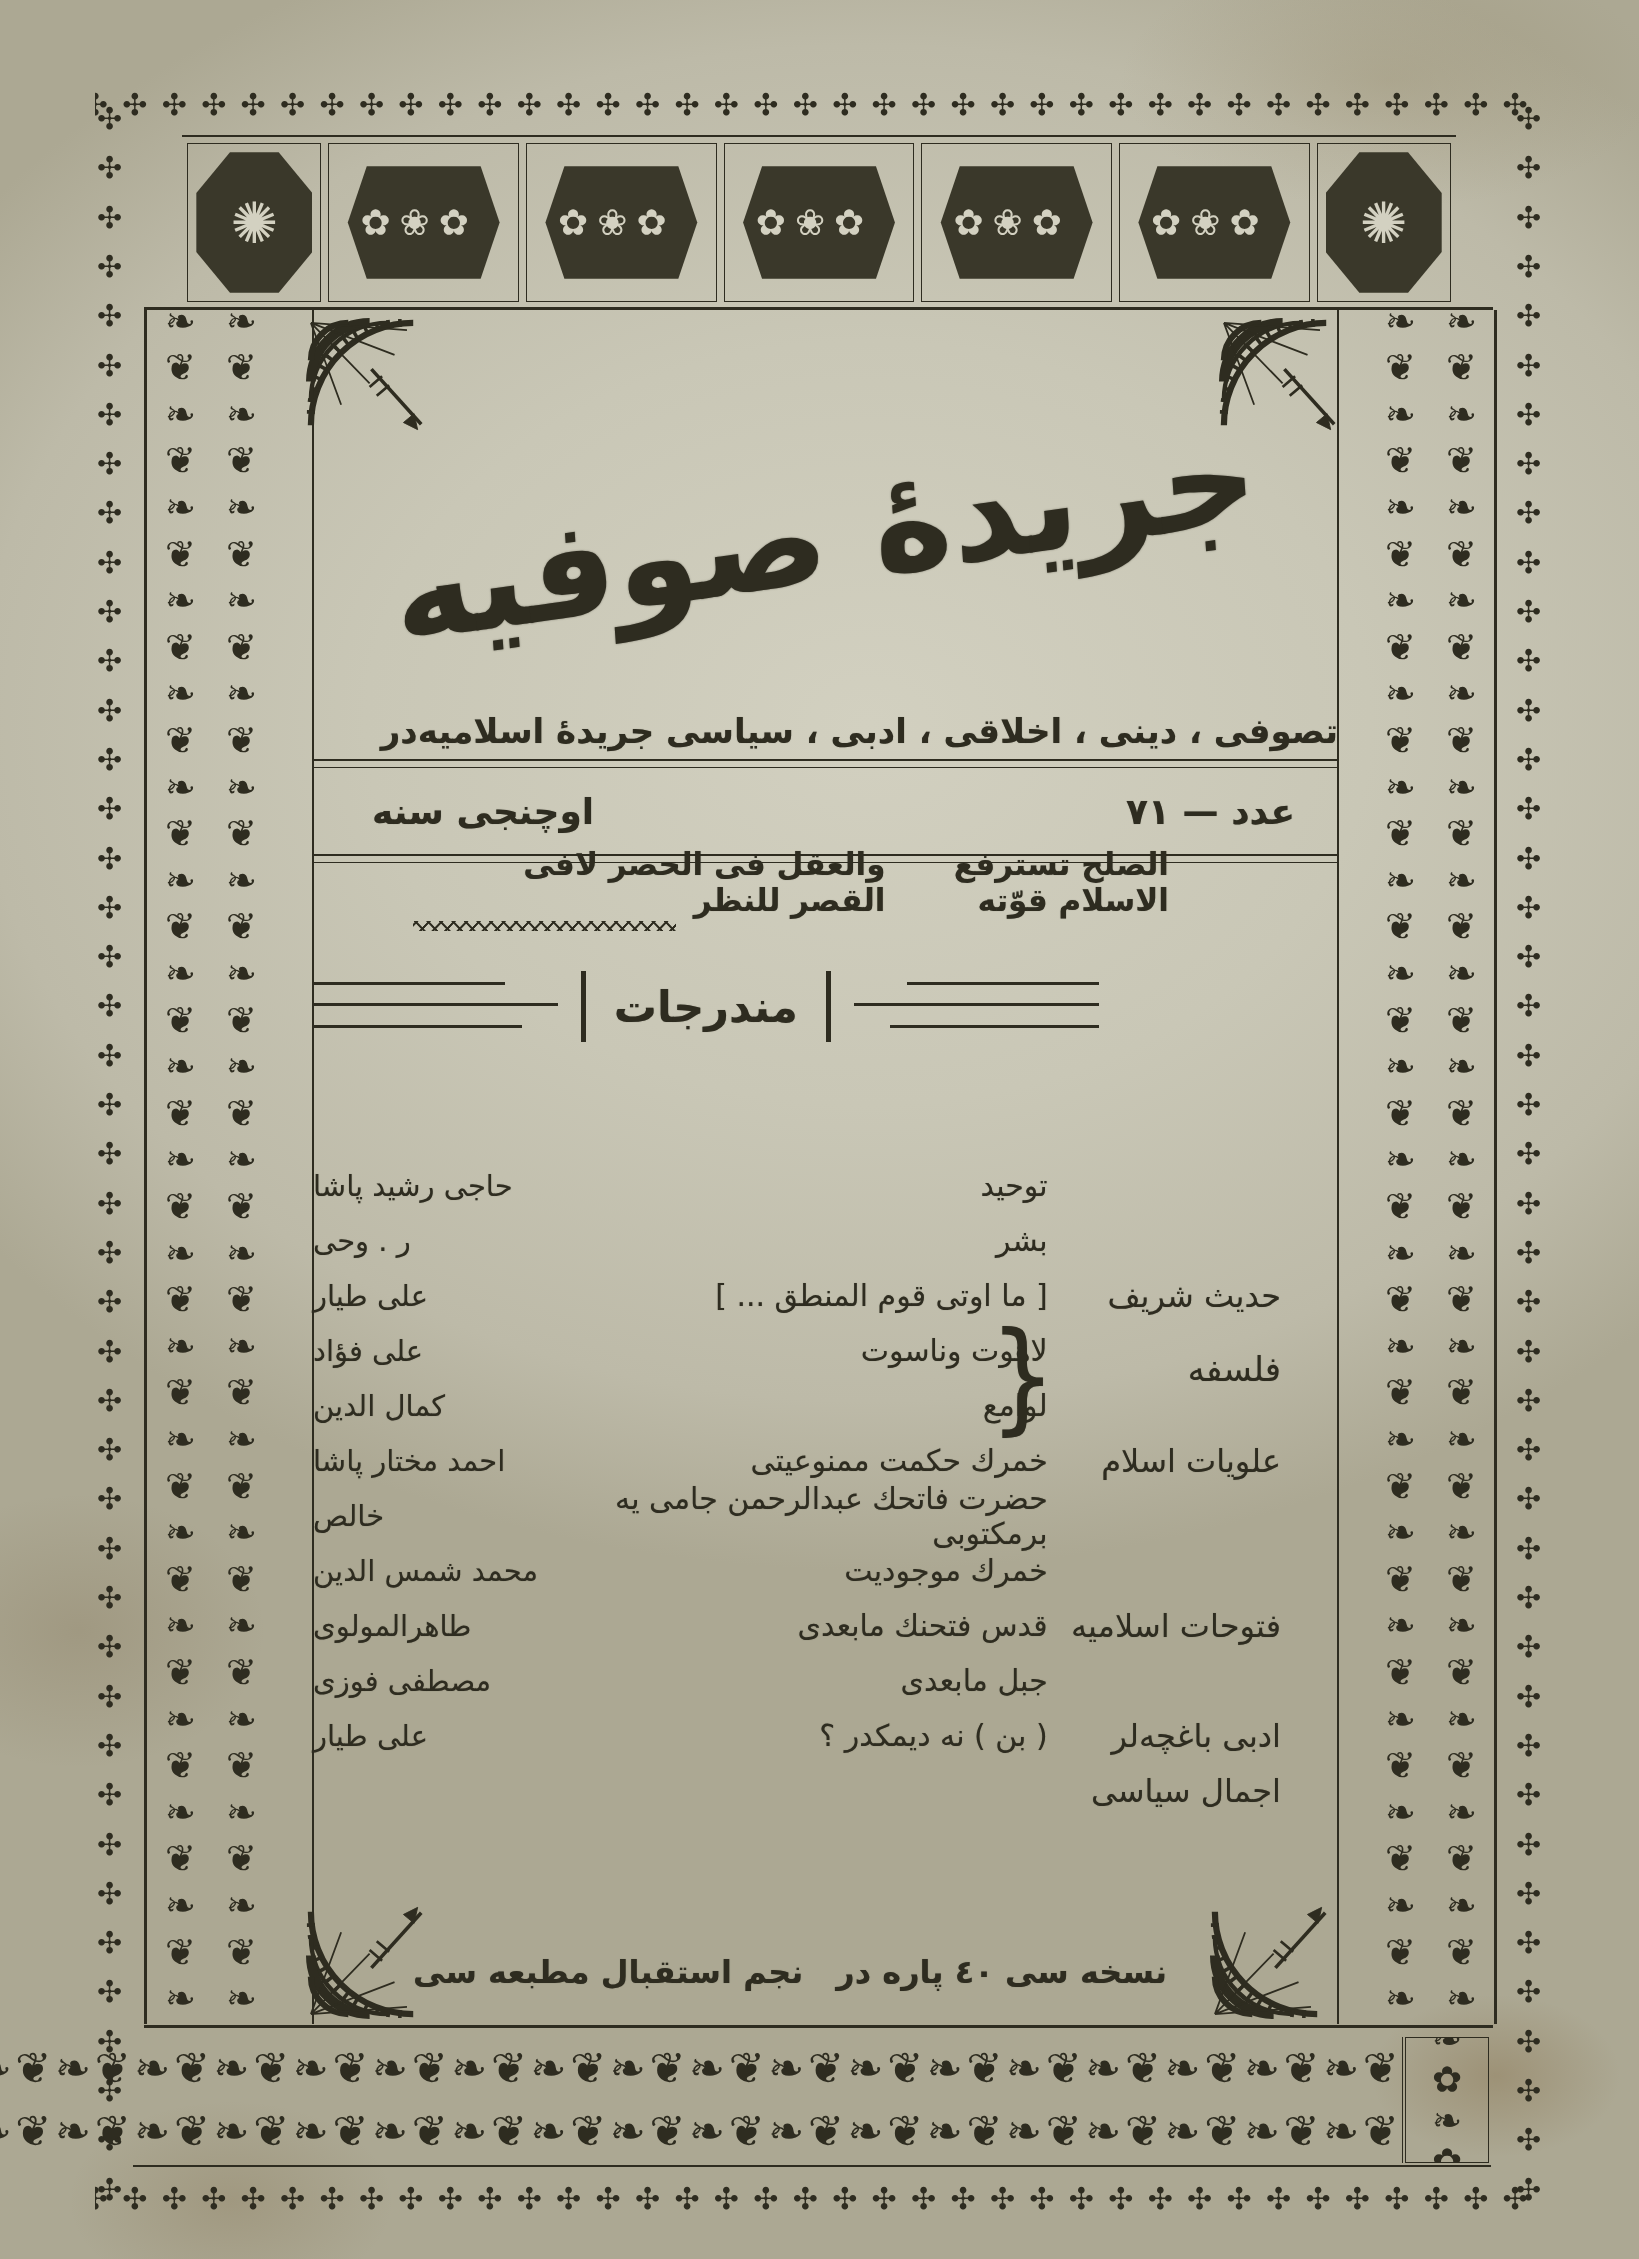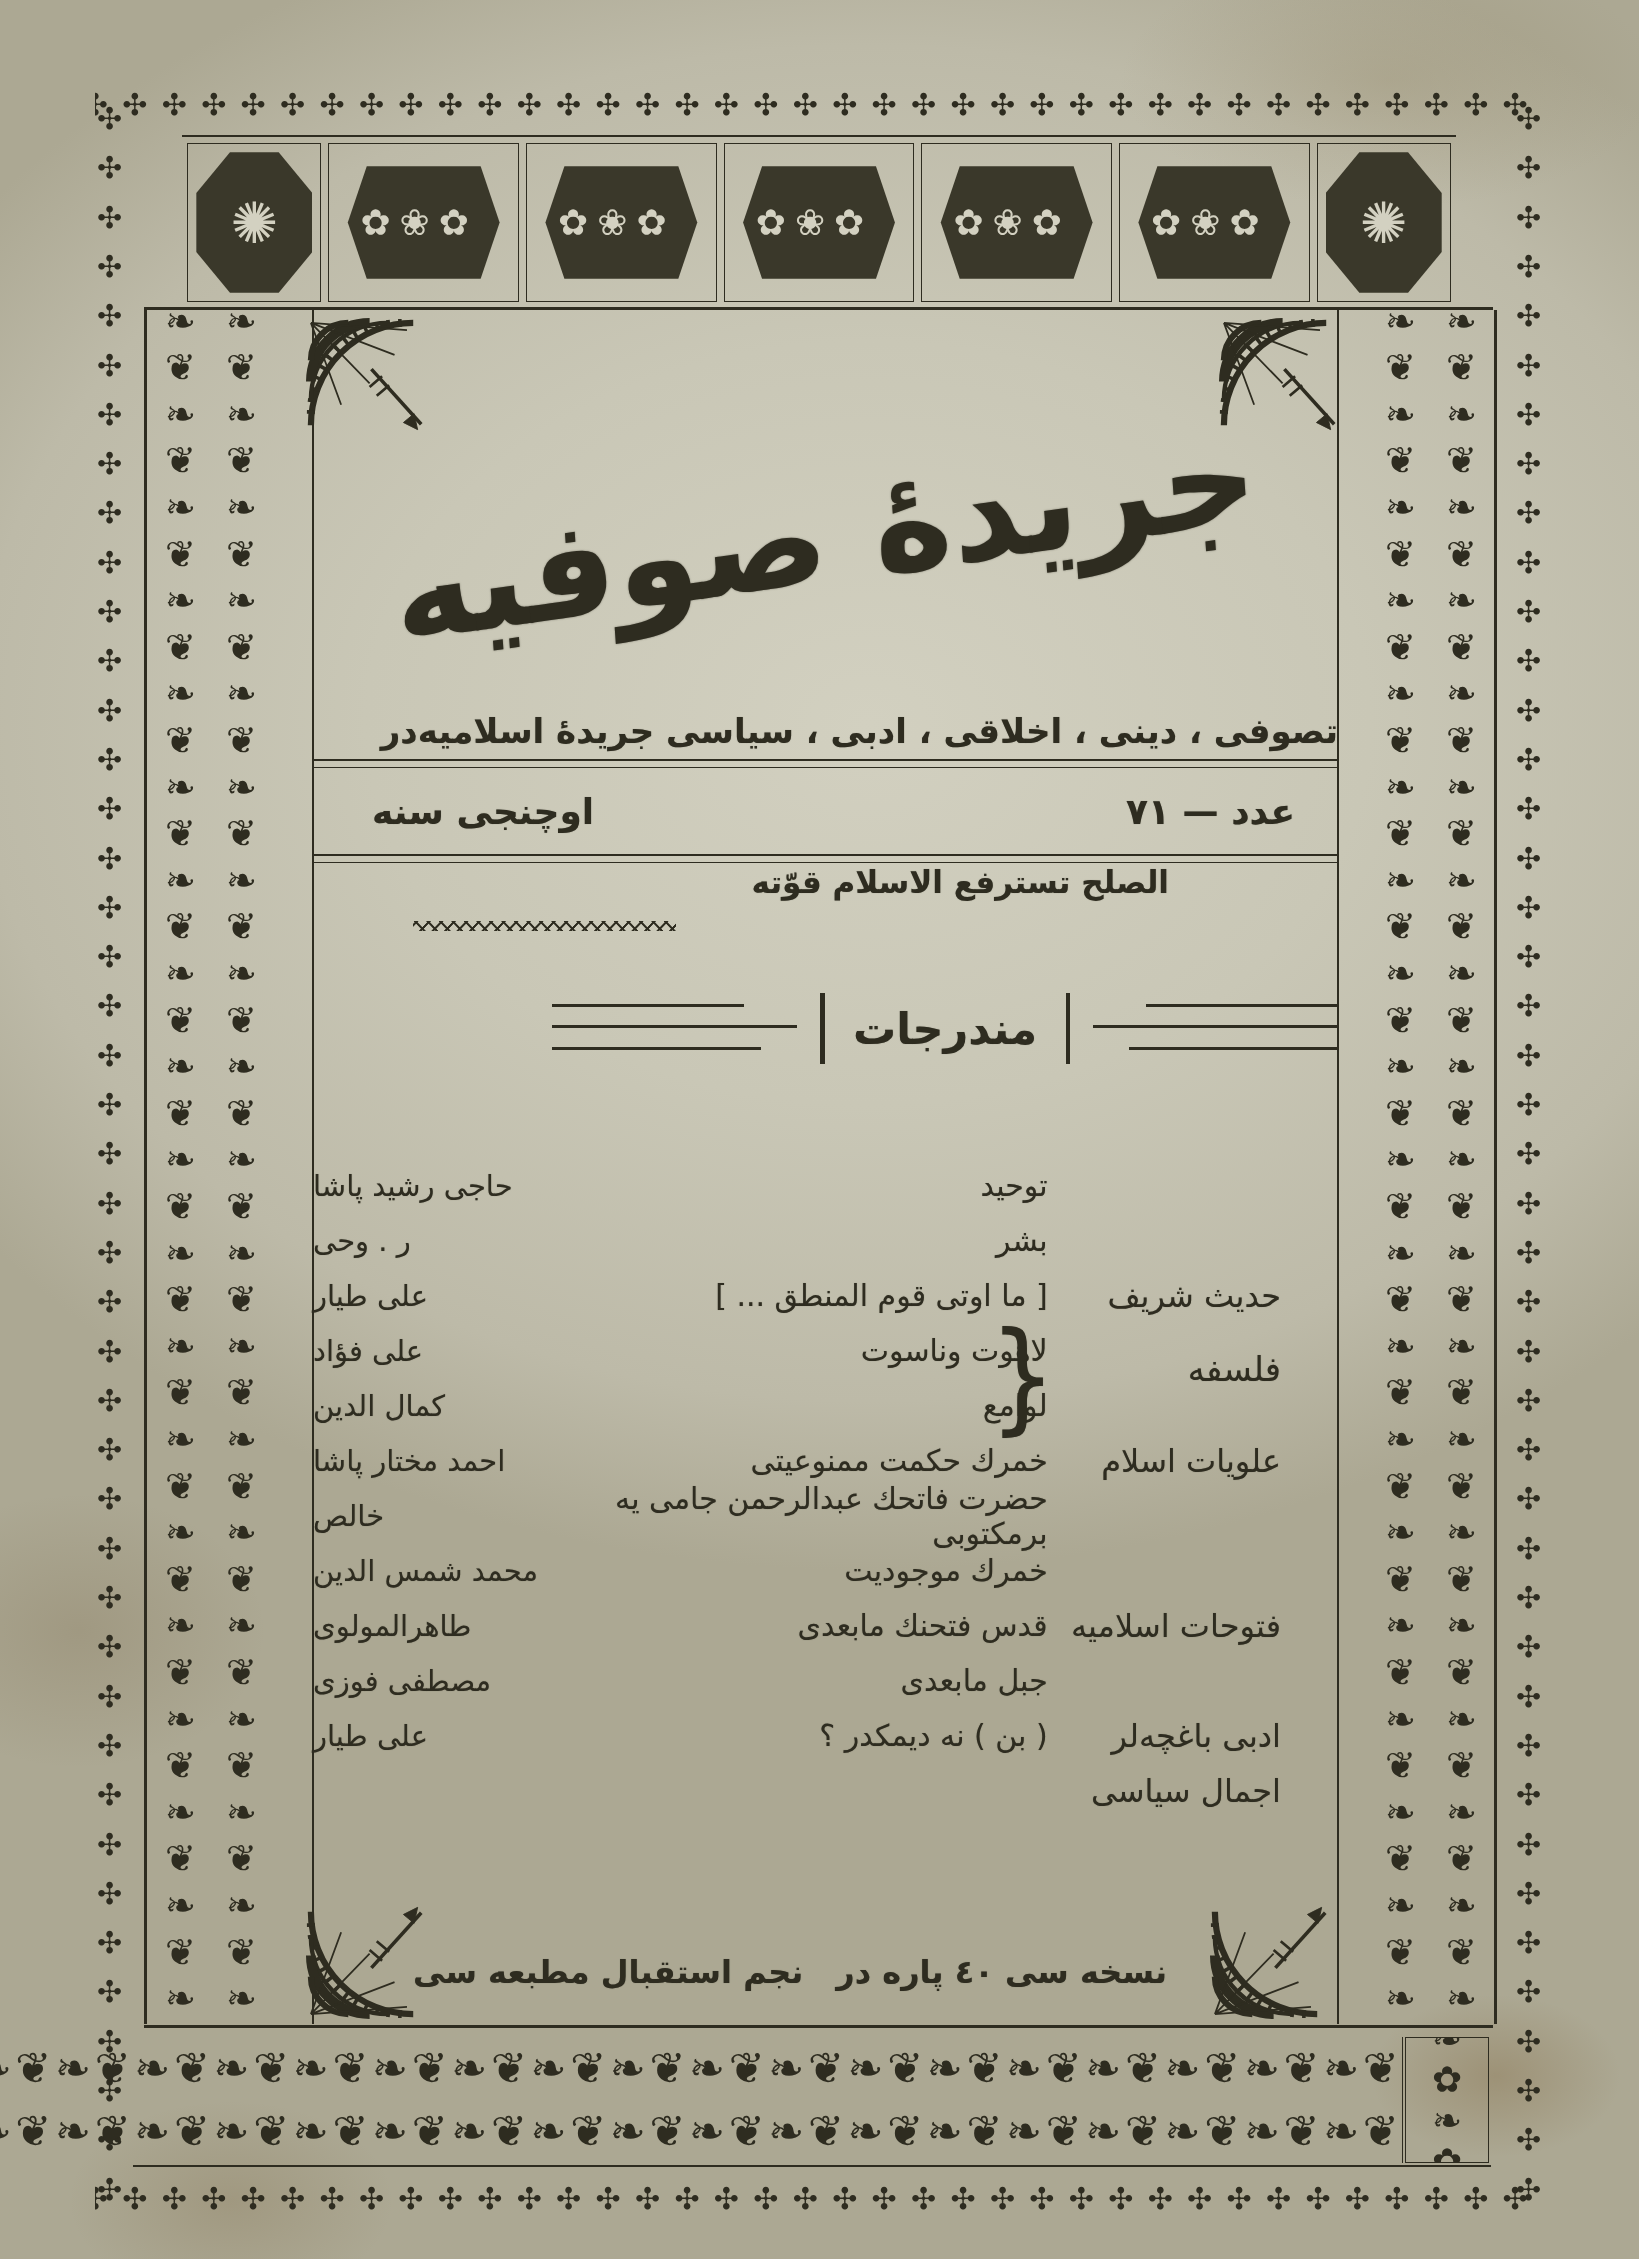--- a/index.html
+++ b/index.html
@@ -90,21 +90,21 @@
   #issue-row{top:772px;height:78px;display:flex;align-items:center;justify-content:space-between;
              padding:0 43px 0 59px;font-size:36px;font-weight:bold;}
   #motto-row{top:857px;height:50px;display:flex;align-items:center;justify-content:space-between;
              padding:0 169px 0 189px;font-size:31px;font-weight:bold;}
   #zigzag{position:absolute;left:414px;top:921px;width:263px;height:9.8px;
     background:
       linear-gradient(45deg, transparent 46%, var(--ink) 46% 58%, transparent 58%),
       linear-gradient(-45deg, transparent 46%, var(--ink) 46% 58%, transparent 58%);
     background-size:12.5px 9.8px;background-position:0 0,6.2px 0;background-repeat:repeat-x;}
   
-  #toc-header{top:986px;height:85px;display:flex;align-items:center;justify-content:flex-start;gap:23px;}
+  #toc-header{top:964px;height:85px;display:flex;align-items:center;justify-content:flex-end;gap:23px;}
   #toc-header .label{font-size:43px;font-weight:bold;padding:0 5.3px;}
   .tr-lines{position:relative;width:245px;height:68px;flex:none;}
   .tr-lines i{position:absolute;background:var(--ink);height:3.6px;display:block;}
   .tr-bar{width:4.5px;height:71px;background:var(--ink);flex:none;}
   .tr-left i:nth-child(1){top:9px;right:0;width:192px;}
   .tr-left i:nth-child(2){top:30px;right:0;width:245px;}
   .tr-left i:nth-child(3){top:52px;right:0;width:209px;}
   .tr-right i:nth-child(1){top:9px;left:0;width:192px;}
   .tr-right i:nth-child(2){top:30px;left:0;width:245px;}
   .tr-right i:nth-child(3){top:52px;left:0;width:209px;}
@@ -240,20 +240,21 @@
 
   <div id="drule1" class="inner drule"></div>
   <div id="issue-row" class="inner">
     <span class="txt">عدد — ٧١</span>
     <span class="txt">اوچنجى سنه</span>
   </div>
   <div id="drule2" class="inner drule"></div>
 
   <div id="motto-row" class="inner">
     <span class="txt">الصلح تسترفع الاسلام قوّته</span>
+    <span class="txt">والعقل فى الحصر لافى القصر للنظر</span>
   </div>
   <div id="zigzag"></div>
 
   <div id="toc-header" class="inner">
     <div class="tr-lines tr-left">
         <i></i>
         <i></i>
         <i></i>
       </div>
     <div class="tr-bar"></div>

